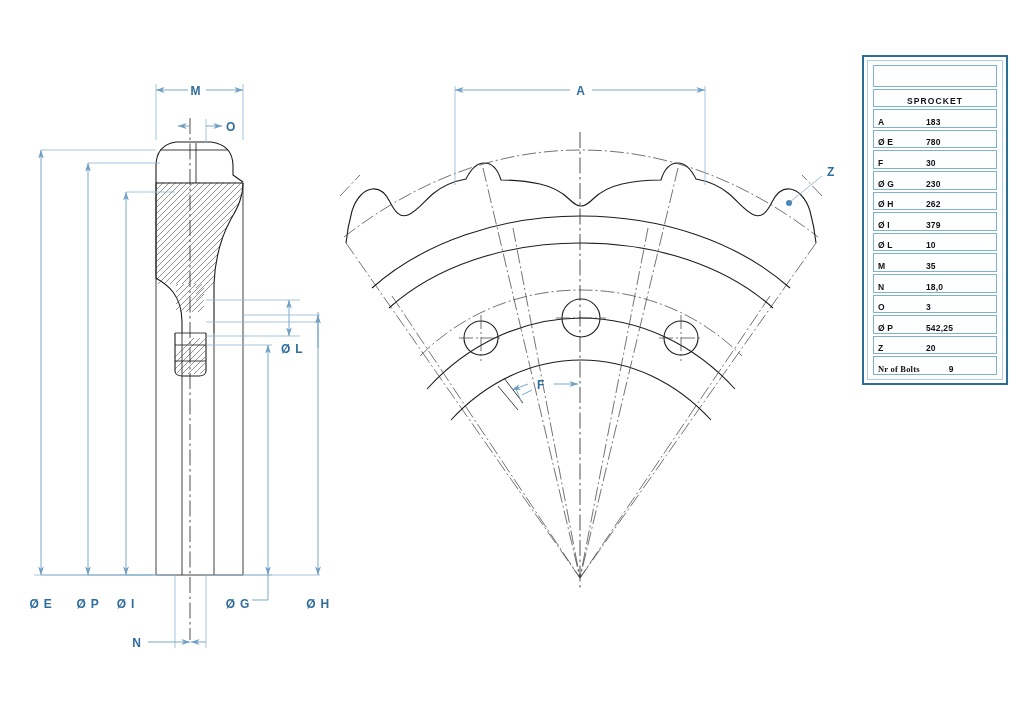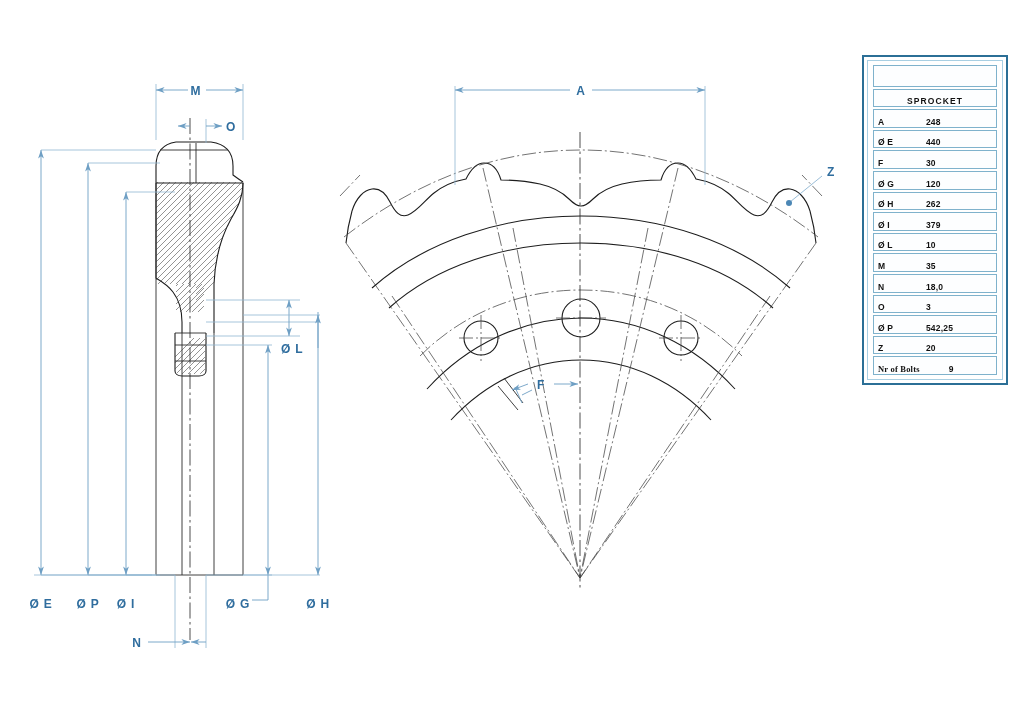--- a/index.html
+++ b/index.html
@@ -416,33 +416,33 @@
       <div class="trow blank">
         <span></span>
       </div>
 
       <div class="trow title">
         <span>SPROCKET</span>
       </div>
 
       <div class="trow">
         <span class="sym">A</span>
-        <span class="val">248</span>
+        <span class="val">183</span>
       </div>
       <div class="trow">
         <span class="sym">Ø E</span>
-        <span class="val">440</span>
+        <span class="val">780</span>
       </div>
       <div class="trow">
         <span class="sym">F</span>
         <span class="val">30</span>
       </div>
       <div class="trow">
         <span class="sym">Ø G</span>
-        <span class="val">120</span>
+        <span class="val">230</span>
       </div>
       <div class="trow">
         <span class="sym">Ø H</span>
         <span class="val">262</span>
       </div>
       <div class="trow">
         <span class="sym">Ø I</span>
         <span class="val">379</span>
       </div>
       <div class="trow">

